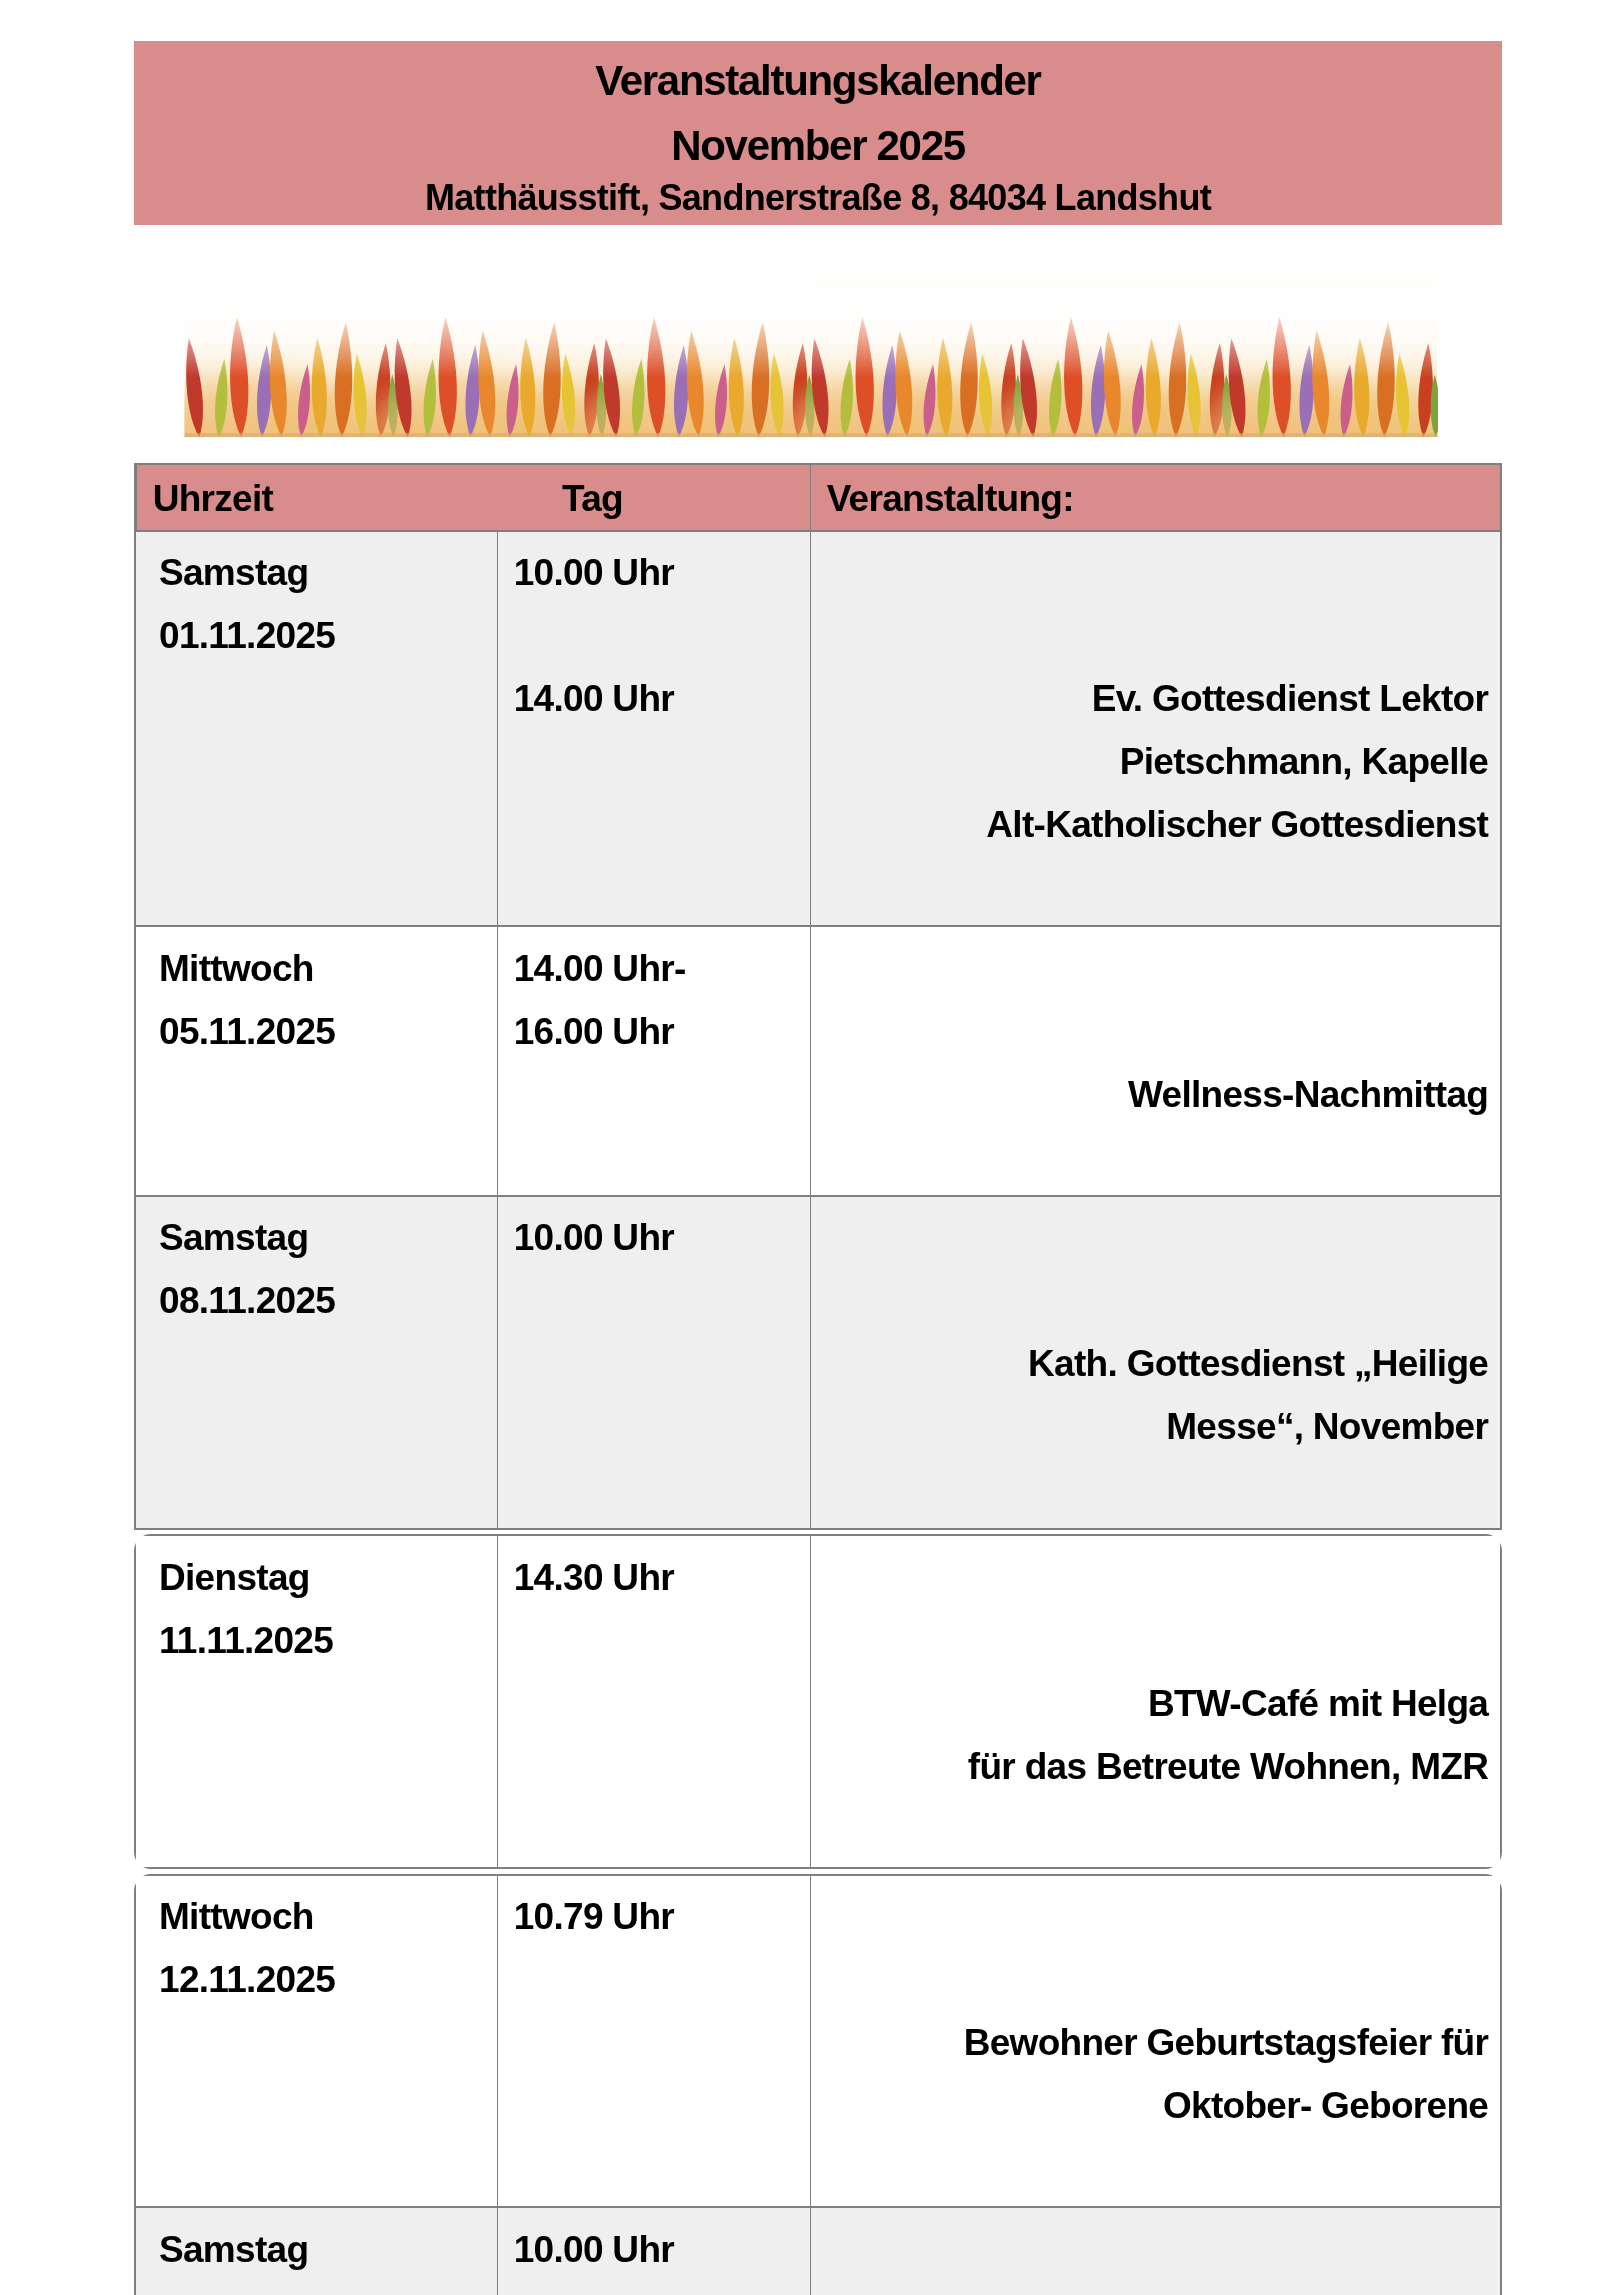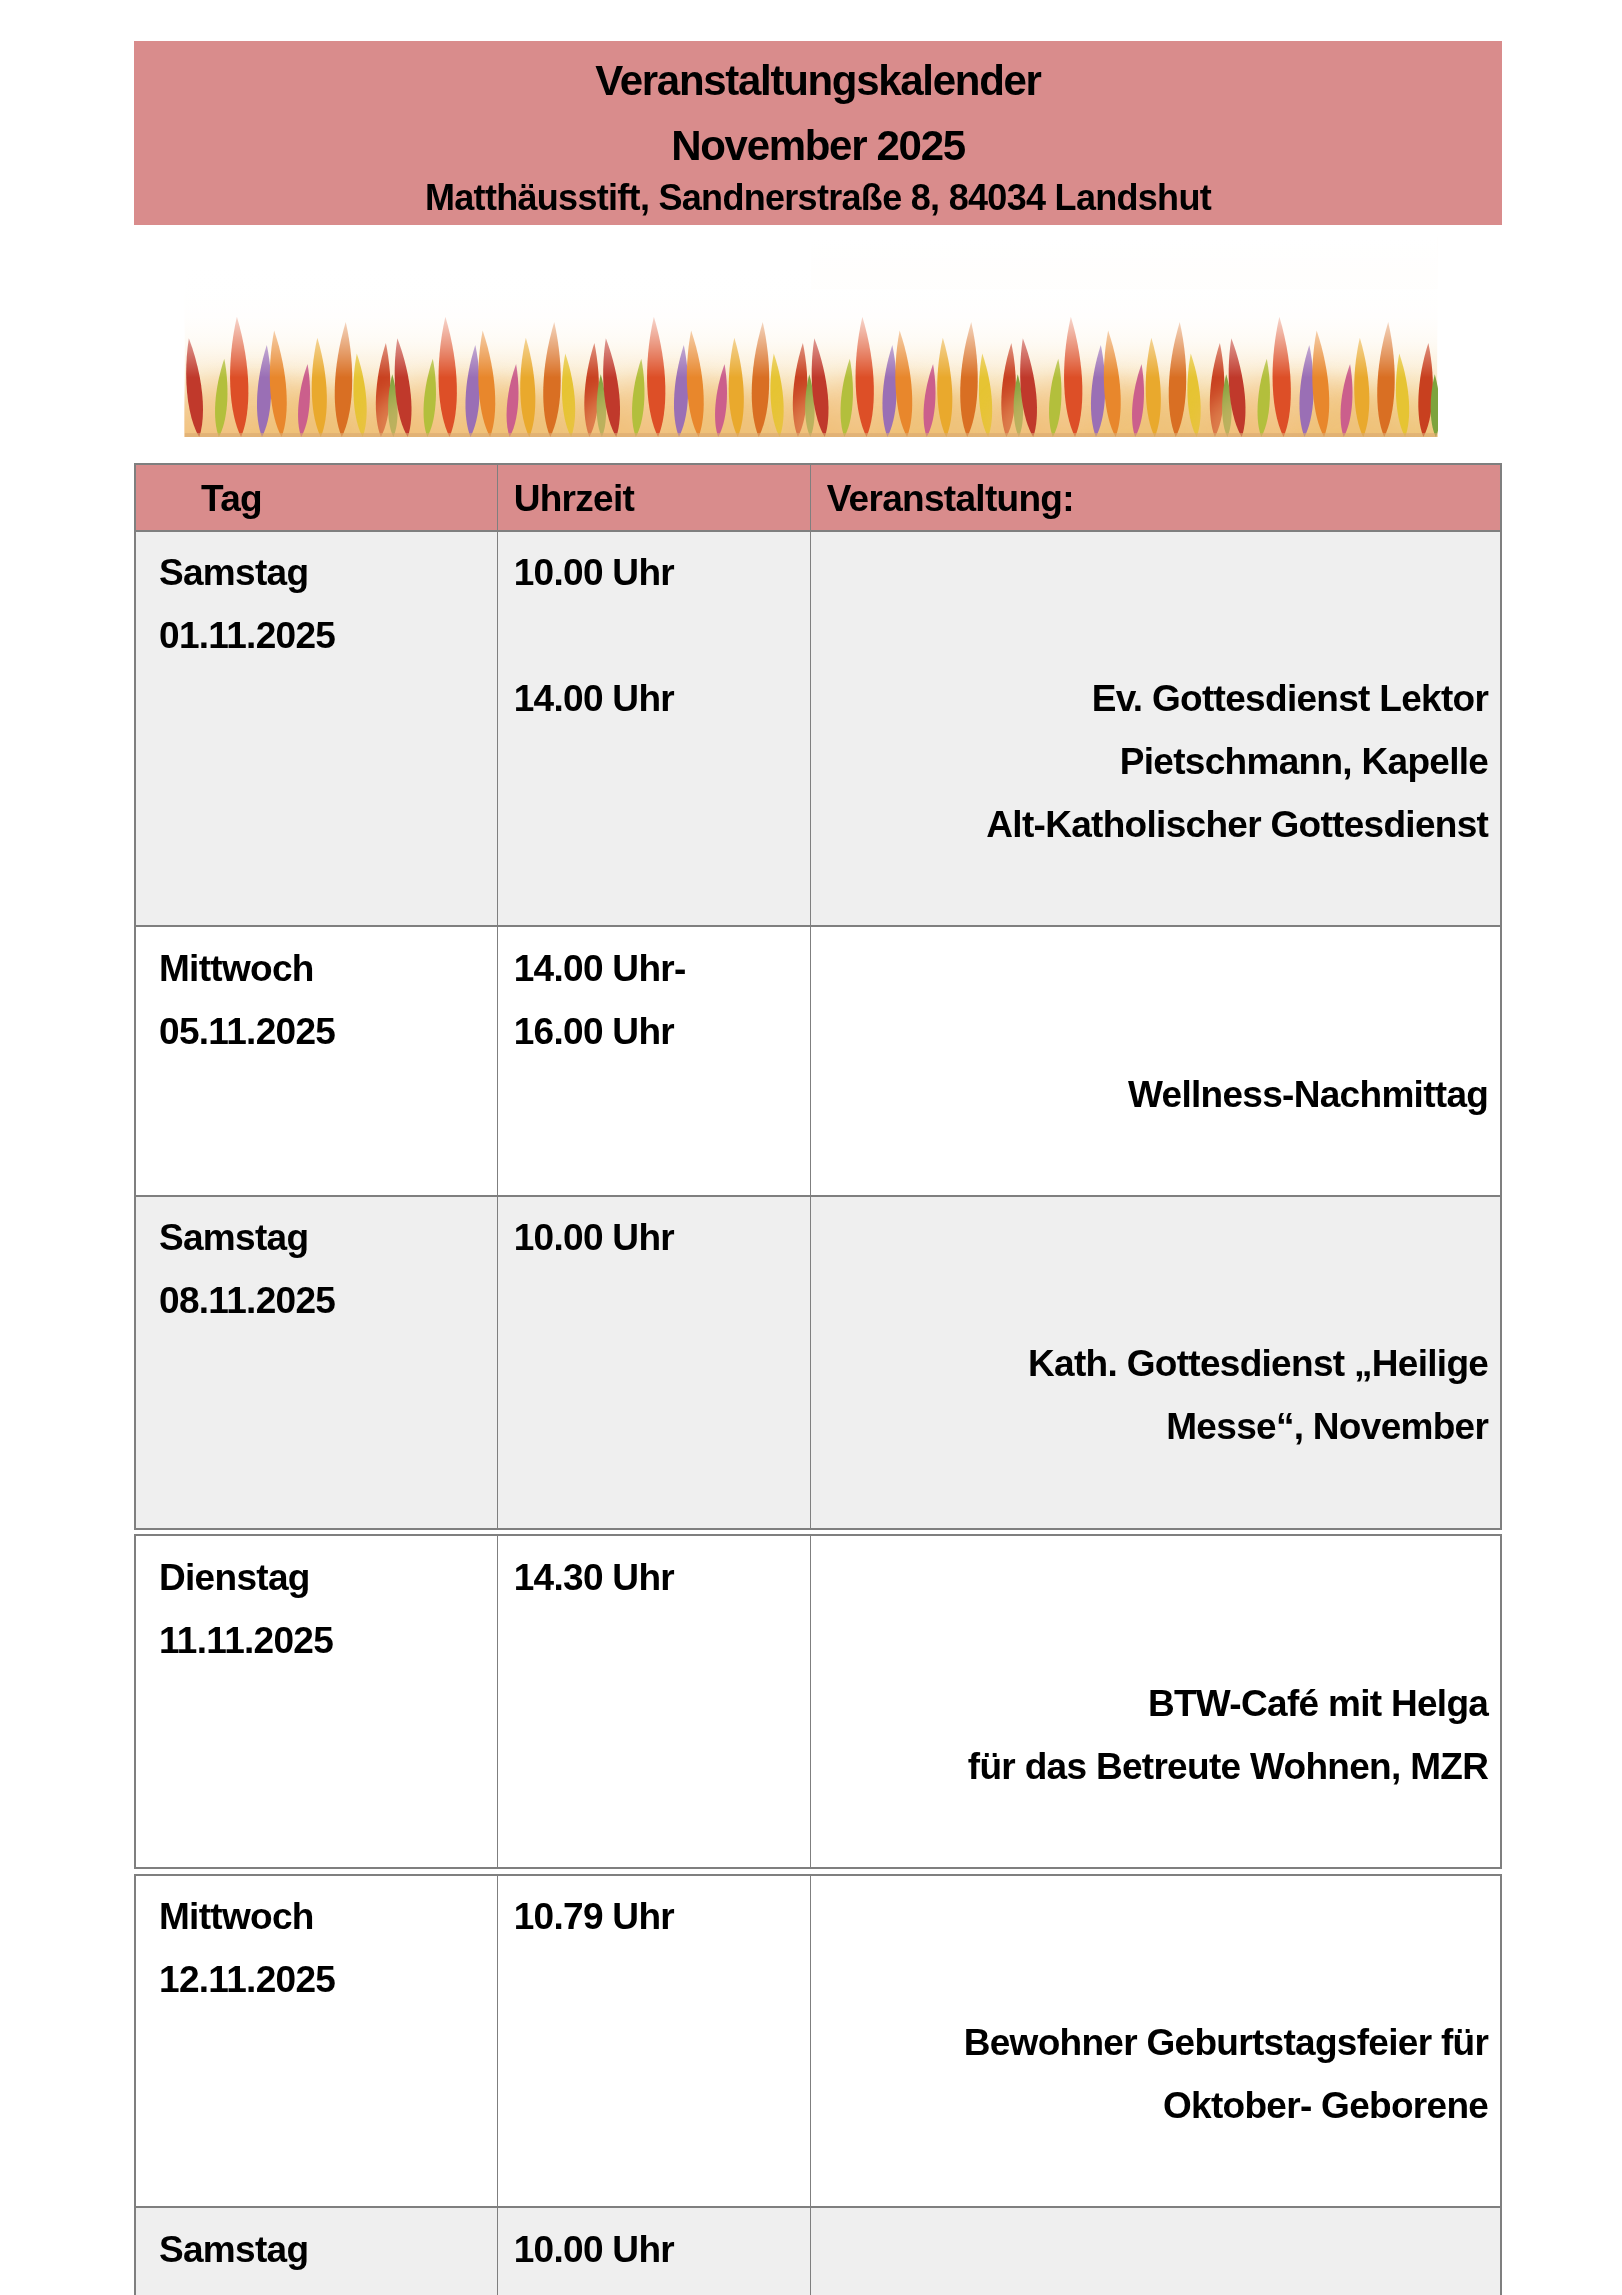--- a/index.html
+++ b/index.html
@@ -22,21 +22,21 @@
   .banner .subtitle{
     font-weight:bold;font-size:36px;line-height:33px;margin-top:3.9px;letter-spacing:-0.7px;
   }
 
   
   .leaves-wrap{margin:11.8px 0 0 50px;width:1254px;height:200px;}
 
   
   .tablegroup{margin-top:26px;}
   .section{border:2px solid #7f7f7f;}
-  .section + .section{margin-top:4.6px;}
+  .section + .section{margin-top:4.6px;border-radius:17px;}
   .row{
     display:grid;
     grid-template-columns:361px 313px 1fr;
     background:#ffffff;
   }
   .row + .row{border-top:2px solid #7f7f7f;}
   .row.gray{background:#efefef;}
   .cell{
     padding:9.2px 11.8px 6.5px 15.7px;
     font-weight:bold;font-size:37px;line-height:63px;letter-spacing:-0.7px;
@@ -109,22 +109,22 @@
       <use href="#tile" transform="translate(1595,0)"></use>
       <rect x="0" y="300" width="1916" height="6" fill="#d9a871" opacity="0.6"></rect>
       <rect x="0" y="0" width="1916" height="215" fill="url(#fade)"></rect>
     </svg>
   </div>
 
   <div class="tablegroup">
 
     <div class="section">
       <div class="row hrow">
+        <div class="cell time">Uhrzeit</div>
         <div class="cell day">Tag</div>
-        <div class="cell time">Uhrzeit</div>
         <div class="cell evt">Veranstaltung:</div>
       </div>
 
       <div class="row gray">
         <div class="cell day">Samstag
 01.11.2025</div>
         <div class="cell time">10.00 Uhr
 
 14.00 Uhr</div>
         <div class="cell evt">

